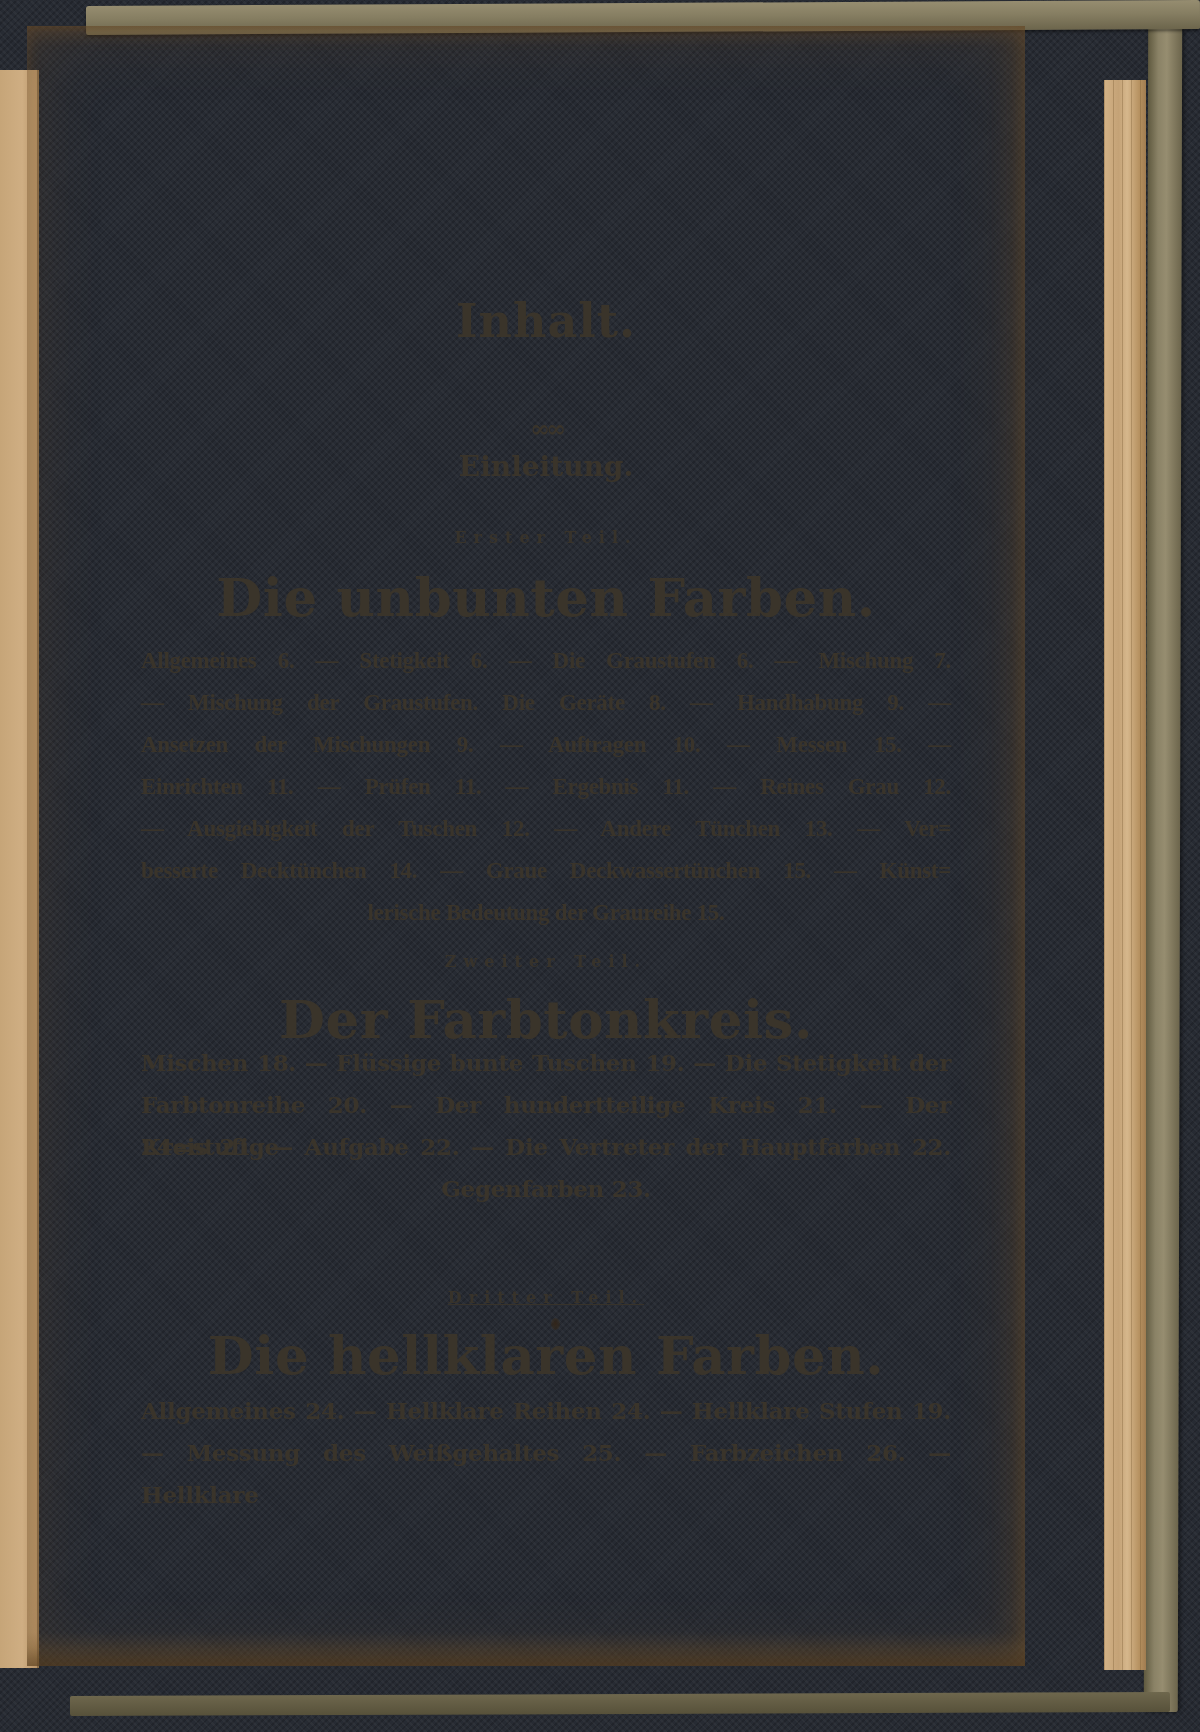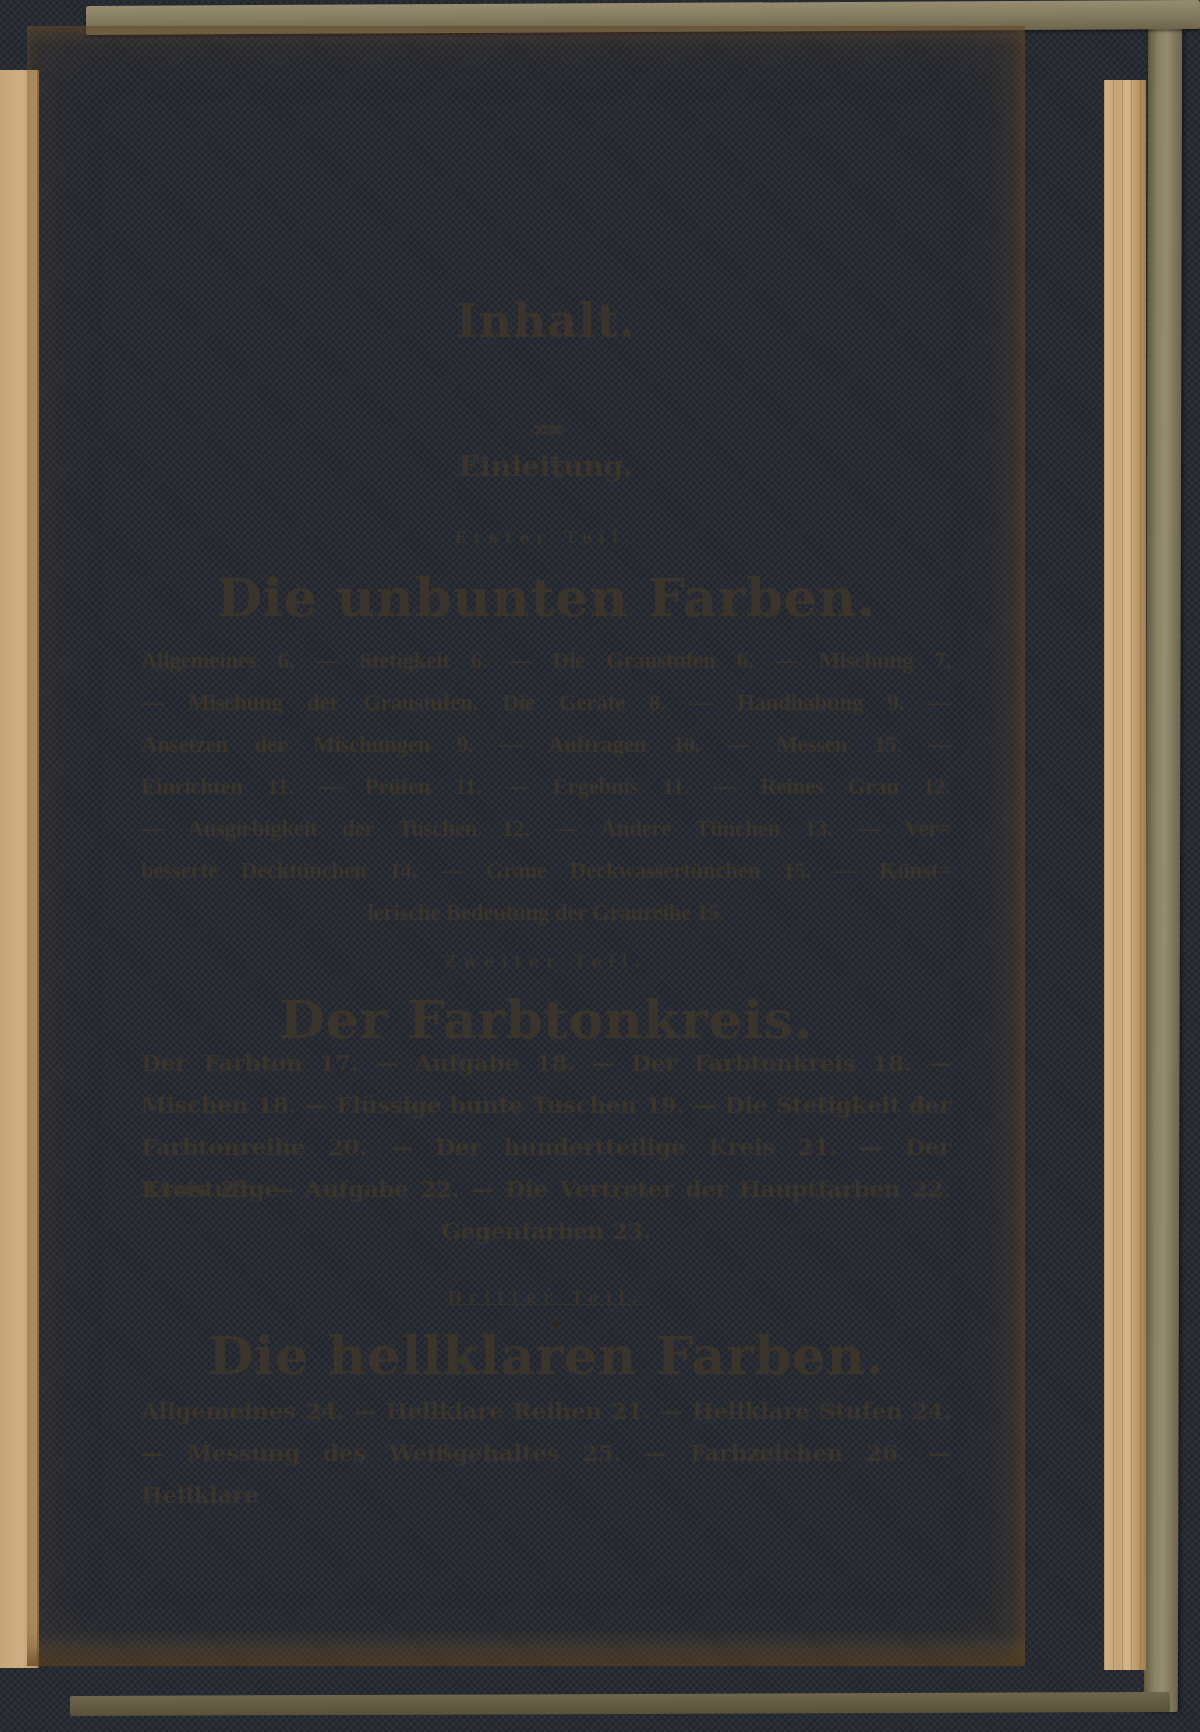--- a/index.html
+++ b/index.html
@@ -109,30 +109,29 @@
       <div class="jline">Ansetzen der Mischungen 9. — Auftragen 10. — Messen 15. —</div>
       <div class="jline">Einrichten 11. — Prüfen 11. — Ergebnis 11. — Reines Grau 12.</div>
       <div class="jline">— Ausgiebigkeit der Tuschen 12. — Andere Tünchen 13. — Ver=</div>
       <div class="jline">besserte Decktünchen 14. — Graue Deckwassertünchen 15. — Künst=</div>
       <div class="cline">lerische Bedeutung der Graureihe 15.</div>
     </div>
 
     <div class="tcol center part-label s2-label">Zweiter Teil.</div>
     <div class="tcol center part-heading s2-heading">Der Farbtonkreis.</div>
     <div class="tcol body-block s2-body">
-      <div class="jline">Der Farbton 17. — Aufgabe 18. — Der Farbtonkreis 18. —</div>
       <div class="jline">Mischen 18. — Flüssige bunte Tuschen 19. — Die Stetigkeit der</div>
       <div class="jline">Farbtonreihe 20. — Der hundertteilige Kreis 21. — Der 24=stufige</div>
       <div class="jline">Kreis 21. — Aufgabe 22. — Die Vertreter der Hauptfarben 22.</div>
       <div class="cline">Gegenfarben 23.</div>
     </div>
 
     <div class="tcol center part-label s3-label">Dritter Teil.</div>
     <div class="tcol center part-heading s3-heading">Die hellklaren Farben.</div>
     <div class="ink-blot"></div>
     <div class="tcol body-block s3-body">
-      <div class="jline">Allgemeines 24. — Hellklare Reihen 21. — Hellklare Stufen 24.</div>
+      <div class="jline">Allgemeines 24. — Hellklare Reihen 24. — Hellklare Stufen 19.</div>
       <div class="jline">— Messung des Weißgehaltes 25. — Farbzeichen 26. — Hellklare</div>
 
     </div>
 
   </div>
 </div>
 
 </body></html>

